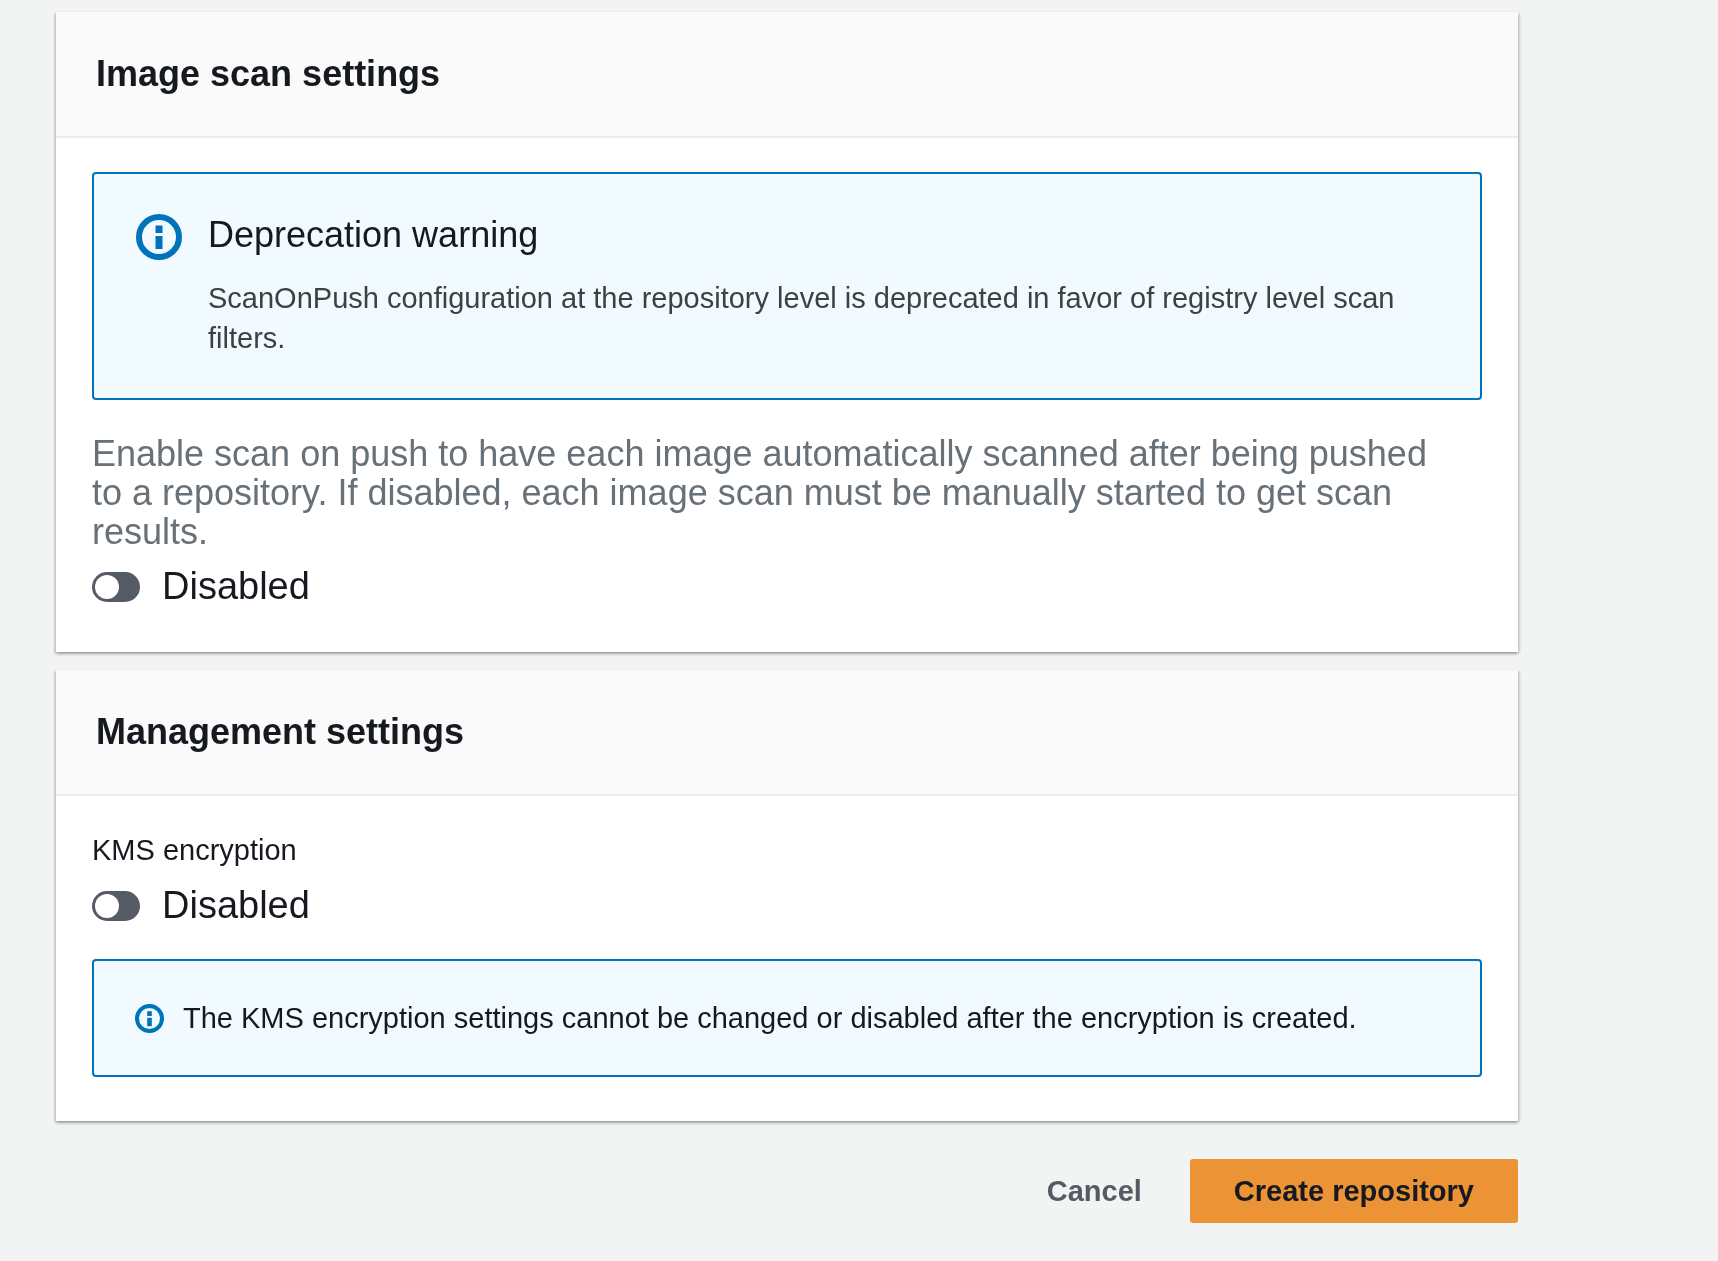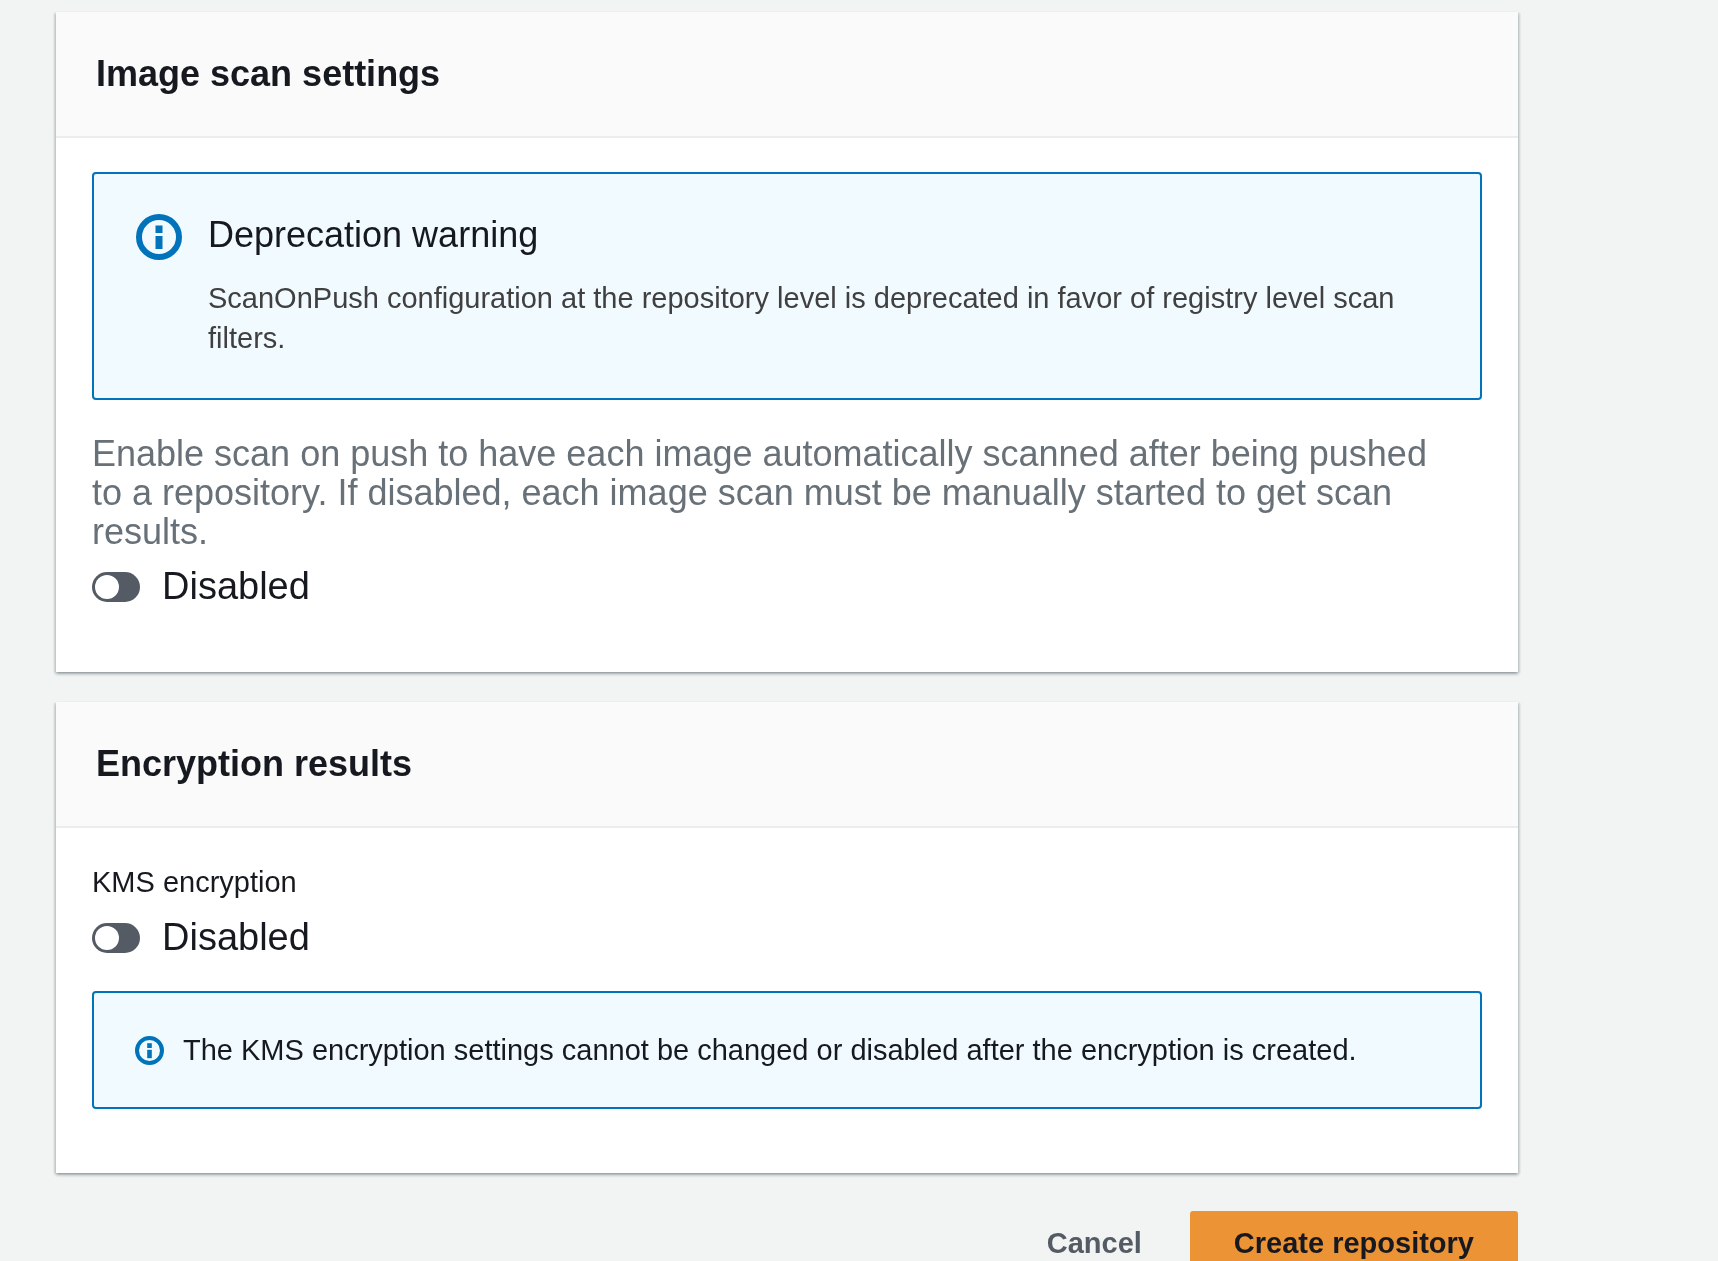--- a/index.html
+++ b/index.html
@@ -13,35 +13,35 @@
     overflow: hidden;
   }
   .content {
     position: absolute;
     left: 56px; top: 12px;
     width: 1462px;
   }
   .card {
     background: #ffffff;
     box-shadow: 0 2px 3px rgba(0,28,36,0.30), 2px 1px 2px rgba(0,28,36,0.10), -2px 1px 2px rgba(0,28,36,0.10);
-    margin-bottom: 30px;
+    margin-bottom: 18px;
   }
   .card-header {
     background: #fafafa;
     border-bottom: 2px solid #eaeded;
     padding: 40px 40px;
   }
   .card-title {
     margin: 0;
     font-size: 36px;
     font-weight: 700;
     line-height: 44px;
     color: #16191f;
   }
-  .card-body { padding: 34px 36px 64px 36px; }
+  .card-body { padding: 34px 36px 44px 36px; }
 
   
   .alert {
     background: #f1faff;
     border: 2px solid #0073bb;
     border-radius: 4px;
     padding: 36px 40px 40px 40px;
     display: flex;
     align-items: flex-start;
   }
@@ -158,21 +158,21 @@
           </span>
           <span class="toggle-label">Disabled</span>
         </div>
       </div>
 
     </div>
   </section>
 
   <section class="card">
     <div class="card-header">
-      <h2 class="card-title">Encryption results</h2>
+      <h2 class="card-title">Management settings</h2>
     </div>
     <div class="card-body">
 
       <div class="field" style="margin-top:0;">
         <div class="field-label">KMS encryption</div>
         <div class="toggle-row">
           <span class="toggle">
             <span class="knob"></span>
           </span>
           <span class="toggle-label">Disabled</span>

